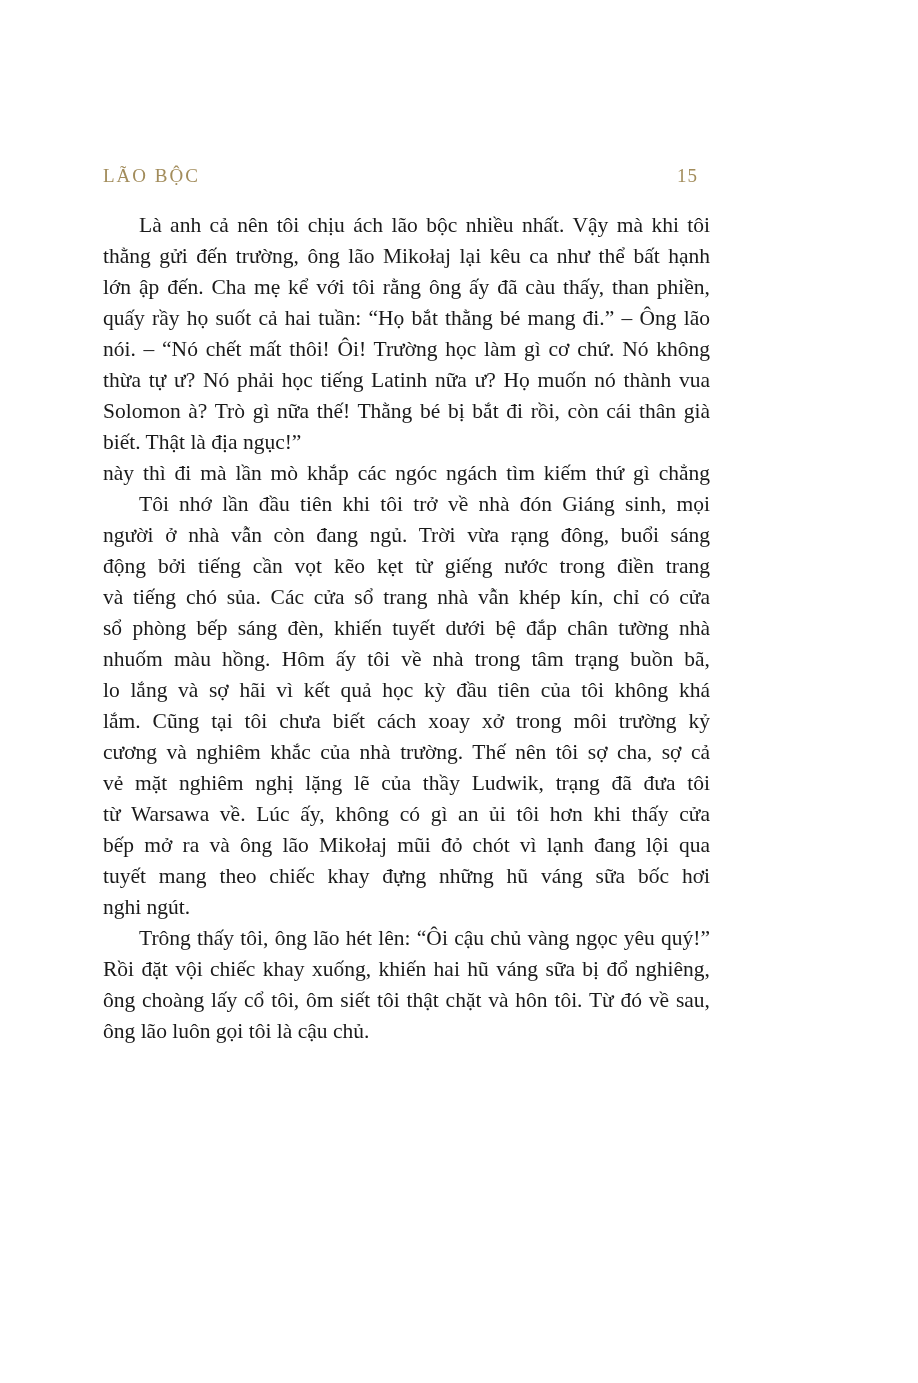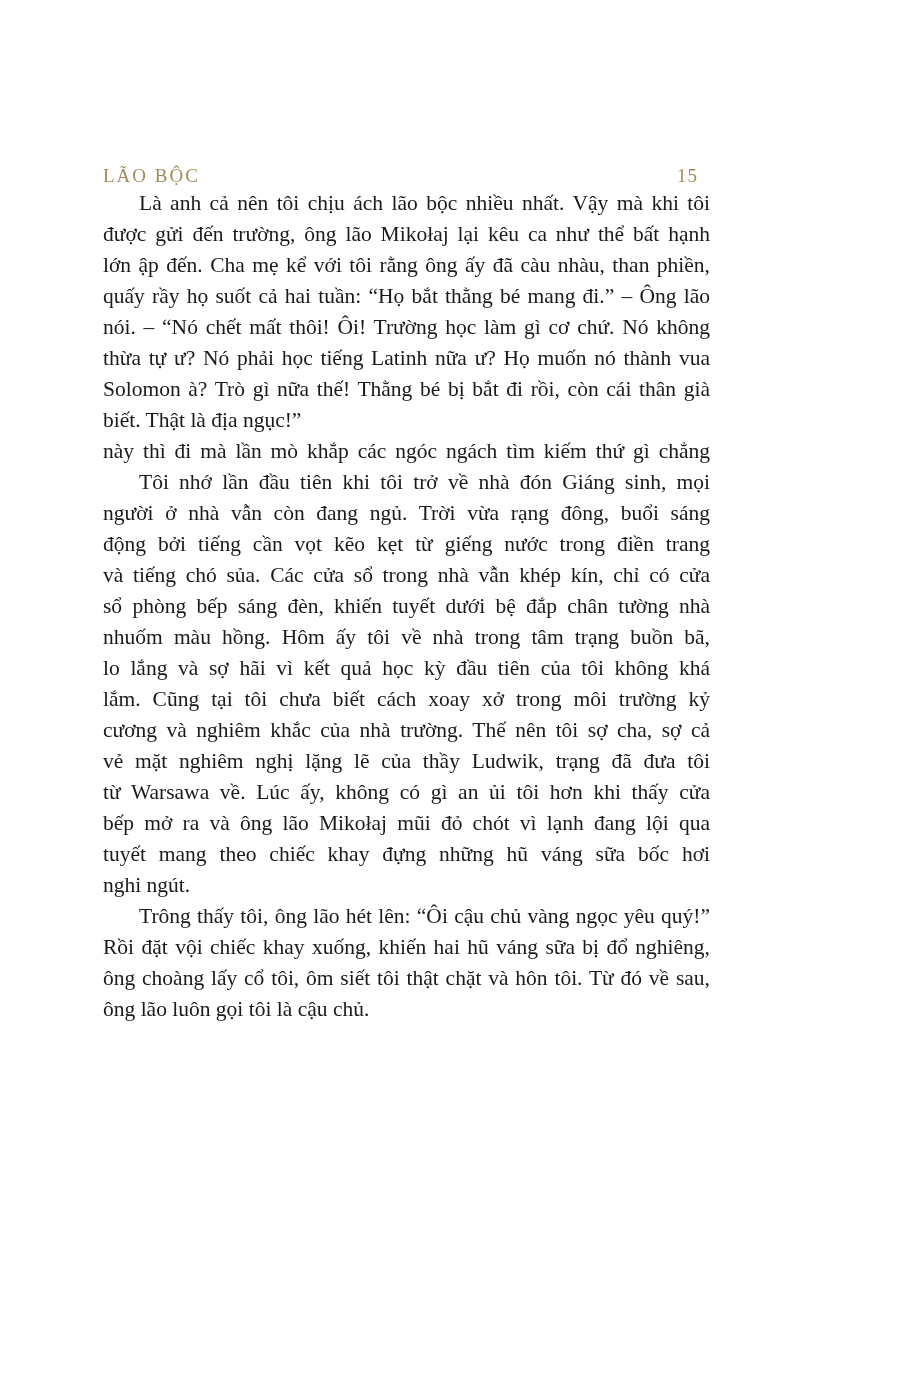--- a/index.html
+++ b/index.html
@@ -33,21 +33,21 @@
     text-align: left;
     letter-spacing: 2px;
   }
   .running-head .page-number {
     position: absolute;
     right: 12px;
     top: 0;
     letter-spacing: 1px;
   }
   .body-text {
-    margin-top: 0;
+    margin-top: 22px;
     font-size: 21.5px;
     line-height: 31px;
     color: var(--body-color, #1a1a1a);
   }
   .paragraph {
     margin: 0;
   }
   .line {
     text-align: justify;
     text-align-last: justify;
@@ -64,34 +64,34 @@
 
 <div class="page">
   <div class="content">
     <div class="running-head">
       <span class="title">LÃO BỘC</span>
       <span class="page-number">15</span>
     </div>
     <div class="body-text">
         <div class="paragraph">
           <div class="line first">Là anh cả nên tôi chịu ách lão bộc nhiều nhất. Vậy mà khi tôi</div>
-          <div class="line">được gửi đến trường, ông lão Mikołaj lại kêu ca như thể bất hạnh</div>
-          <div class="line">lớn ập đến. Cha mẹ kể với tôi rằng ông ấy đã càu nhàu, than phiền,</div>
+          <div class="line">thằng gửi đến trường, ông lão Mikołaj lại kêu ca như thể bất hạnh</div>
+          <div class="line">lớn ập đến. Cha mẹ kể với tôi rằng ông ấy đã càu thấy, than phiền,</div>
           <div class="line">quấy rầy họ suốt cả hai tuần: “Họ bắt thằng bé mang đi.” – Ông lão</div>
           <div class="line">nói. – “Nó chết mất thôi! Ôi! Trường học làm gì cơ chứ. Nó không</div>
           <div class="line">thừa tự ư? Nó phải học tiếng Latinh nữa ư? Họ muốn nó thành vua</div>
           <div class="line">Solomon à? Trò gì nữa thế! Thằng bé bị bắt đi rồi, còn cái thân già</div>
           <div class="line last">biết. Thật là địa ngục!”</div>
           <div class="line">này thì đi mà lần mò khắp các ngóc ngách tìm kiếm thứ gì chẳng</div>
         </div>
         <div class="paragraph">
           <div class="line first">Tôi nhớ lần đầu tiên khi tôi trở về nhà đón Giáng sinh, mọi</div>
           <div class="line">người ở nhà vẫn còn đang ngủ. Trời vừa rạng đông, buổi sáng</div>
           <div class="line">động bởi tiếng cần vọt kẽo kẹt từ giếng nước trong điền trang</div>
-          <div class="line">và tiếng chó sủa. Các cửa sổ trong nhà vẫn khép kín, chỉ có cửa</div>
+          <div class="line">và tiếng chó sủa. Các cửa sổ trang nhà vẫn khép kín, chỉ có cửa</div>
           <div class="line">sổ phòng bếp sáng đèn, khiến tuyết dưới bệ đắp chân tường nhà</div>
           <div class="line">nhuốm màu hồng. Hôm ấy tôi về nhà trong tâm trạng buồn bã,</div>
           <div class="line">lo lắng và sợ hãi vì kết quả học kỳ đầu tiên của tôi không khá</div>
           <div class="line">lắm. Cũng tại tôi chưa biết cách xoay xở trong môi trường kỷ</div>
           <div class="line">cương và nghiêm khắc của nhà trường. Thế nên tôi sợ cha, sợ cả</div>
           <div class="line">vẻ mặt nghiêm nghị lặng lẽ của thầy Ludwik, trạng đã đưa tôi</div>
           <div class="line">từ Warsawa về. Lúc ấy, không có gì an ủi tôi hơn khi thấy cửa</div>
           <div class="line">bếp mở ra và ông lão Mikołaj mũi đỏ chót vì lạnh đang lội qua</div>
           <div class="line">tuyết mang theo chiếc khay đựng những hũ váng sữa bốc hơi</div>
           <div class="line last">nghi ngút.</div>

